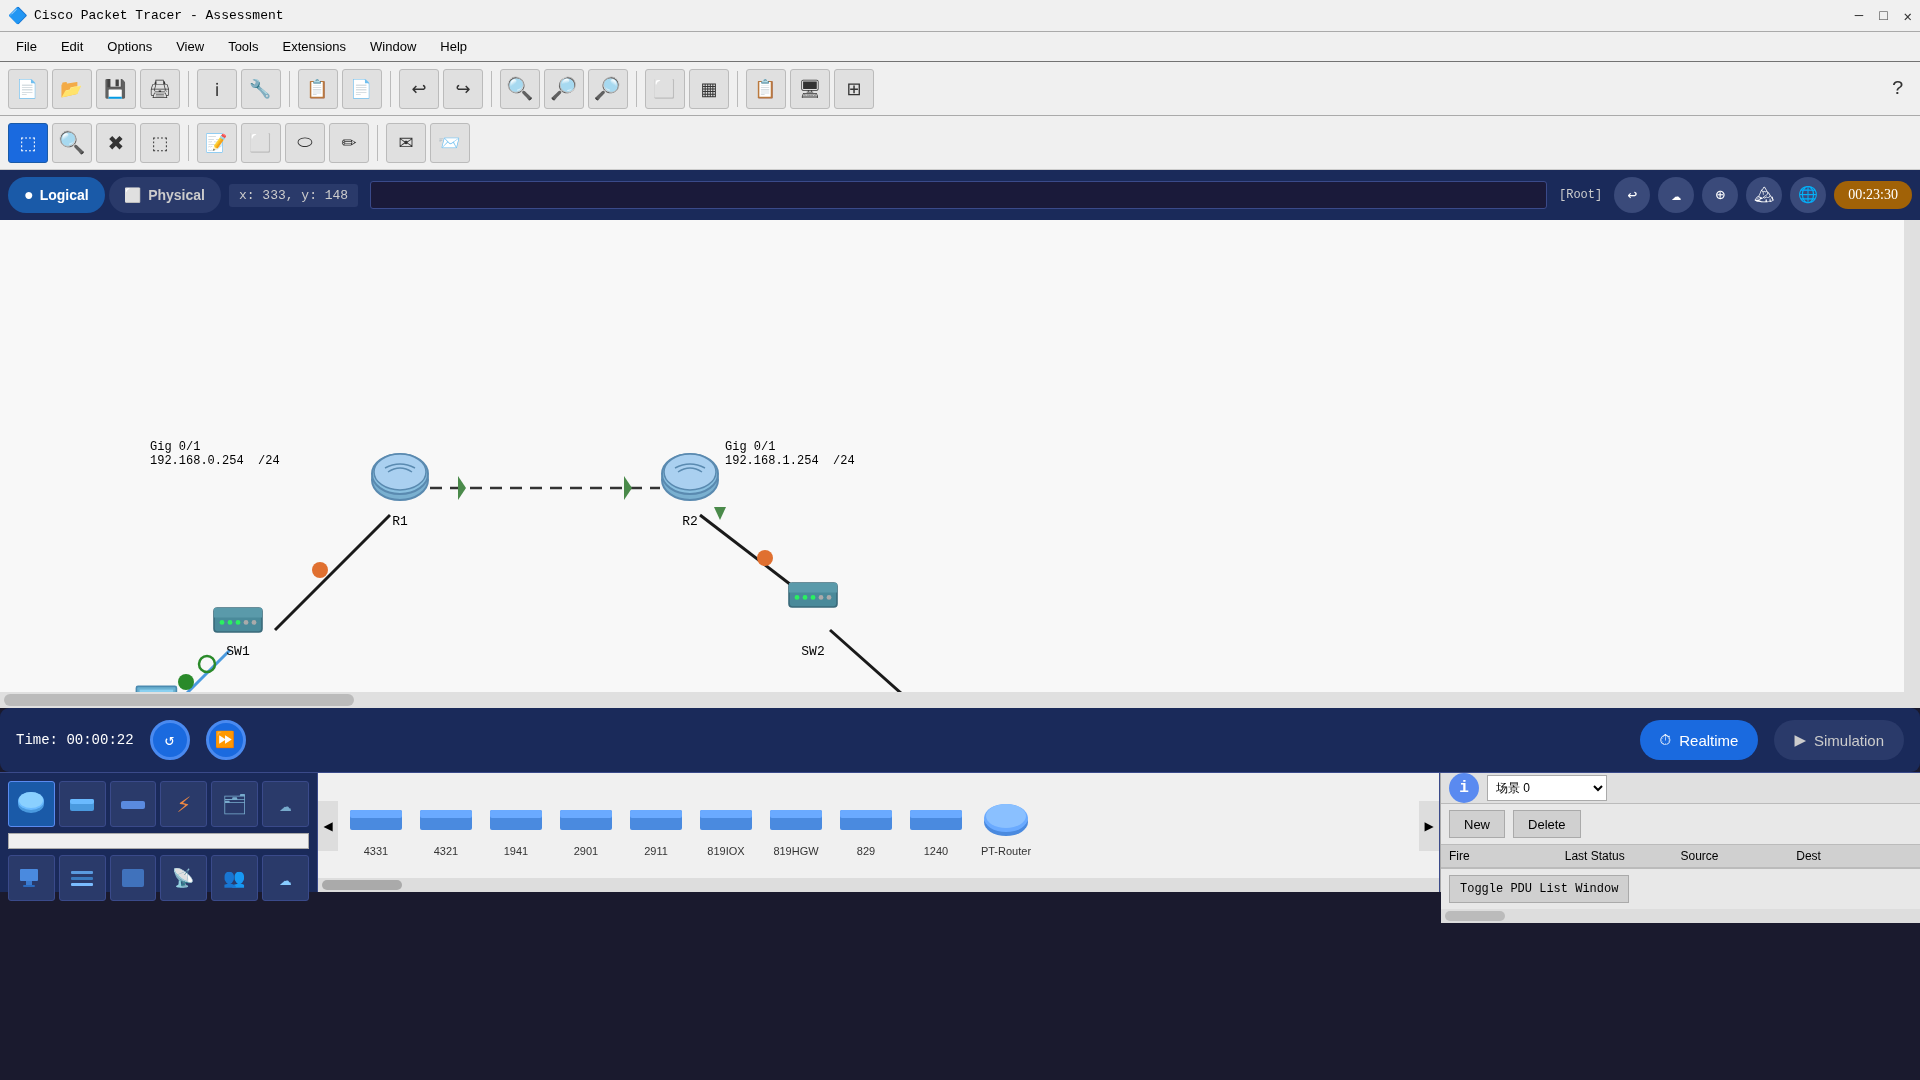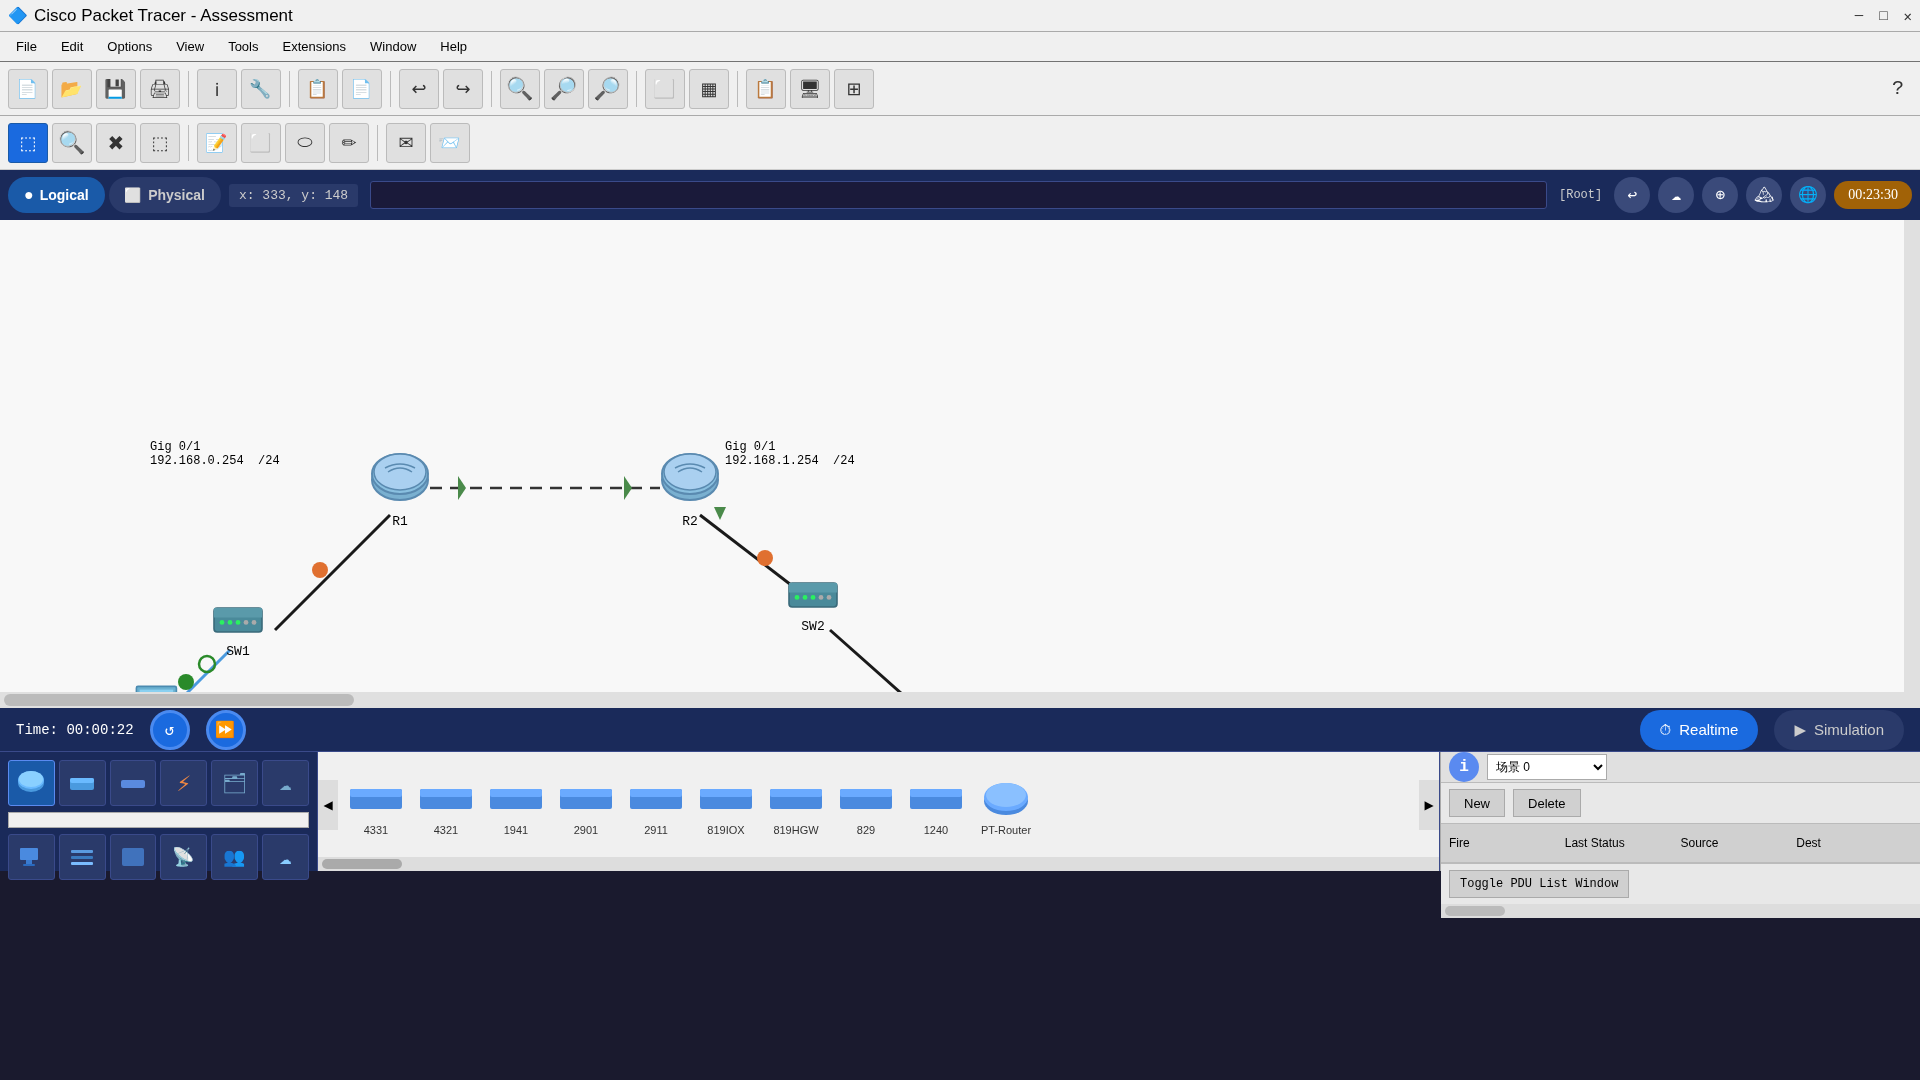--- a/index.html
+++ b/index.html
@@ -179,25 +179,26 @@
     }
     .switch-icon {
       width: 56px; height: 40px;
     }
     .pc-icon {
       width: 56px; height: 56px;
     }
 
     
     #bottombar {
-      width: 100%; height: 43px;
+      width: 100%; height: 64px;
       background: #1a2a5a;
       display: flex; align-items: center;
       padding: 0 16px;
       gap: 16px;
+      border-radius: 9px;
     }
     .time-label { color: #fff; font-size: 14px; font-family: 'Courier New', monospace; }
     .ctrl-btn {
       width: 40px; height: 40px;
       border-radius: 20px;
       border: 3px solid #4a8af0;
       background: #1a6adf;
       color: white;
       display: flex; align-items: center; justify-content: center;
       cursor: pointer;
@@ -329,21 +330,21 @@
       height: 36px;
       background: #e0e0e0;
       border-bottom: 1px solid #bbb;
       display: flex; align-items: center;
       padding: 0 8px; gap: 8px;
     }
     .pdu-table-header {
       display: flex;
       background: #d0d0d0;
       border-bottom: 1px solid #bbb;
-      padding: 12px 8px;
+      padding: 4px 8px;
     }
     .pdu-th { font-size: 12px; color: #000; font-family: Arial, sans-serif; flex: 1; }
     .pdu-content { flex: 1; background: #fff; }
     .pdu-scrollbar {
       height: 14px; background: #ddd;
       display: flex; align-items: center;
     }
 
     .scenario-select {
       background: #fff; border: 1px solid #aaa;
@@ -376,21 +377,21 @@
       display: flex; align-items: center; justify-content: center;
       font-size: 16px; font-weight: bold;
       cursor: pointer;
     }
   </style>
 </head>
 <body>
 
 <div id="titlebar">
   <span style="font-size:16px; margin-right:6px; color:#1a5aa8;">🔷</span>
-  <span style="font-family:Liberation Sans, sans-serif;font-size:17px;color:#000;">Cisco Packet Tracer - Assessment</span>
+  <span style="font-family:Liberation Mono, monospace;font-size:13px;color:#000;">Cisco Packet Tracer - Assessment</span>
   <div class="win-controls">
     <span>─</span>
     <span>□</span>
     <span>✕</span>
   </div>
 </div>
 
 <div id="menubar">
   <span class="menu-item">File</span>
   <span class="menu-item">Edit</span>
@@ -527,21 +528,21 @@
       <rect x="5" y="10" width="60" height="12" rx="4" ry="0" fill="#5a9aaa"></rect>
       <circle cx="15" cy="28" r="3" fill="#2af060"></circle>
       <circle cx="25" cy="28" r="3" fill="#2af060"></circle>
       <circle cx="35" cy="28" r="3" fill="#2af060"></circle>
       <circle cx="45" cy="28" r="3" fill="#aaa"></circle>
       <circle cx="55" cy="28" r="3" fill="#aaa"></circle>
     </svg>
     <span class="node-label">SW1</span>
   </div>
 
-  <div class="node" style="left: 785px; top: 355px;">
+  <div class="node" style="left: 785px; top: 355px; gap: 25px;">
     <svg class="switch-icon" viewBox="0 0 70 50">
       <rect x="5" y="10" width="60" height="30" rx="4" ry="4" fill="#4a8a9a" stroke="#3a6a7a" stroke-width="2"></rect>
       <rect x="5" y="10" width="60" height="12" rx="4" ry="0" fill="#5a9aaa"></rect>
       <circle cx="15" cy="28" r="3" fill="#2af060"></circle>
       <circle cx="25" cy="28" r="3" fill="#2af060"></circle>
       <circle cx="35" cy="28" r="3" fill="#2af060"></circle>
       <circle cx="45" cy="28" r="3" fill="#aaa"></circle>
       <circle cx="55" cy="28" r="3" fill="#aaa"></circle>
     </svg>
     <span class="node-label">SW2</span>

